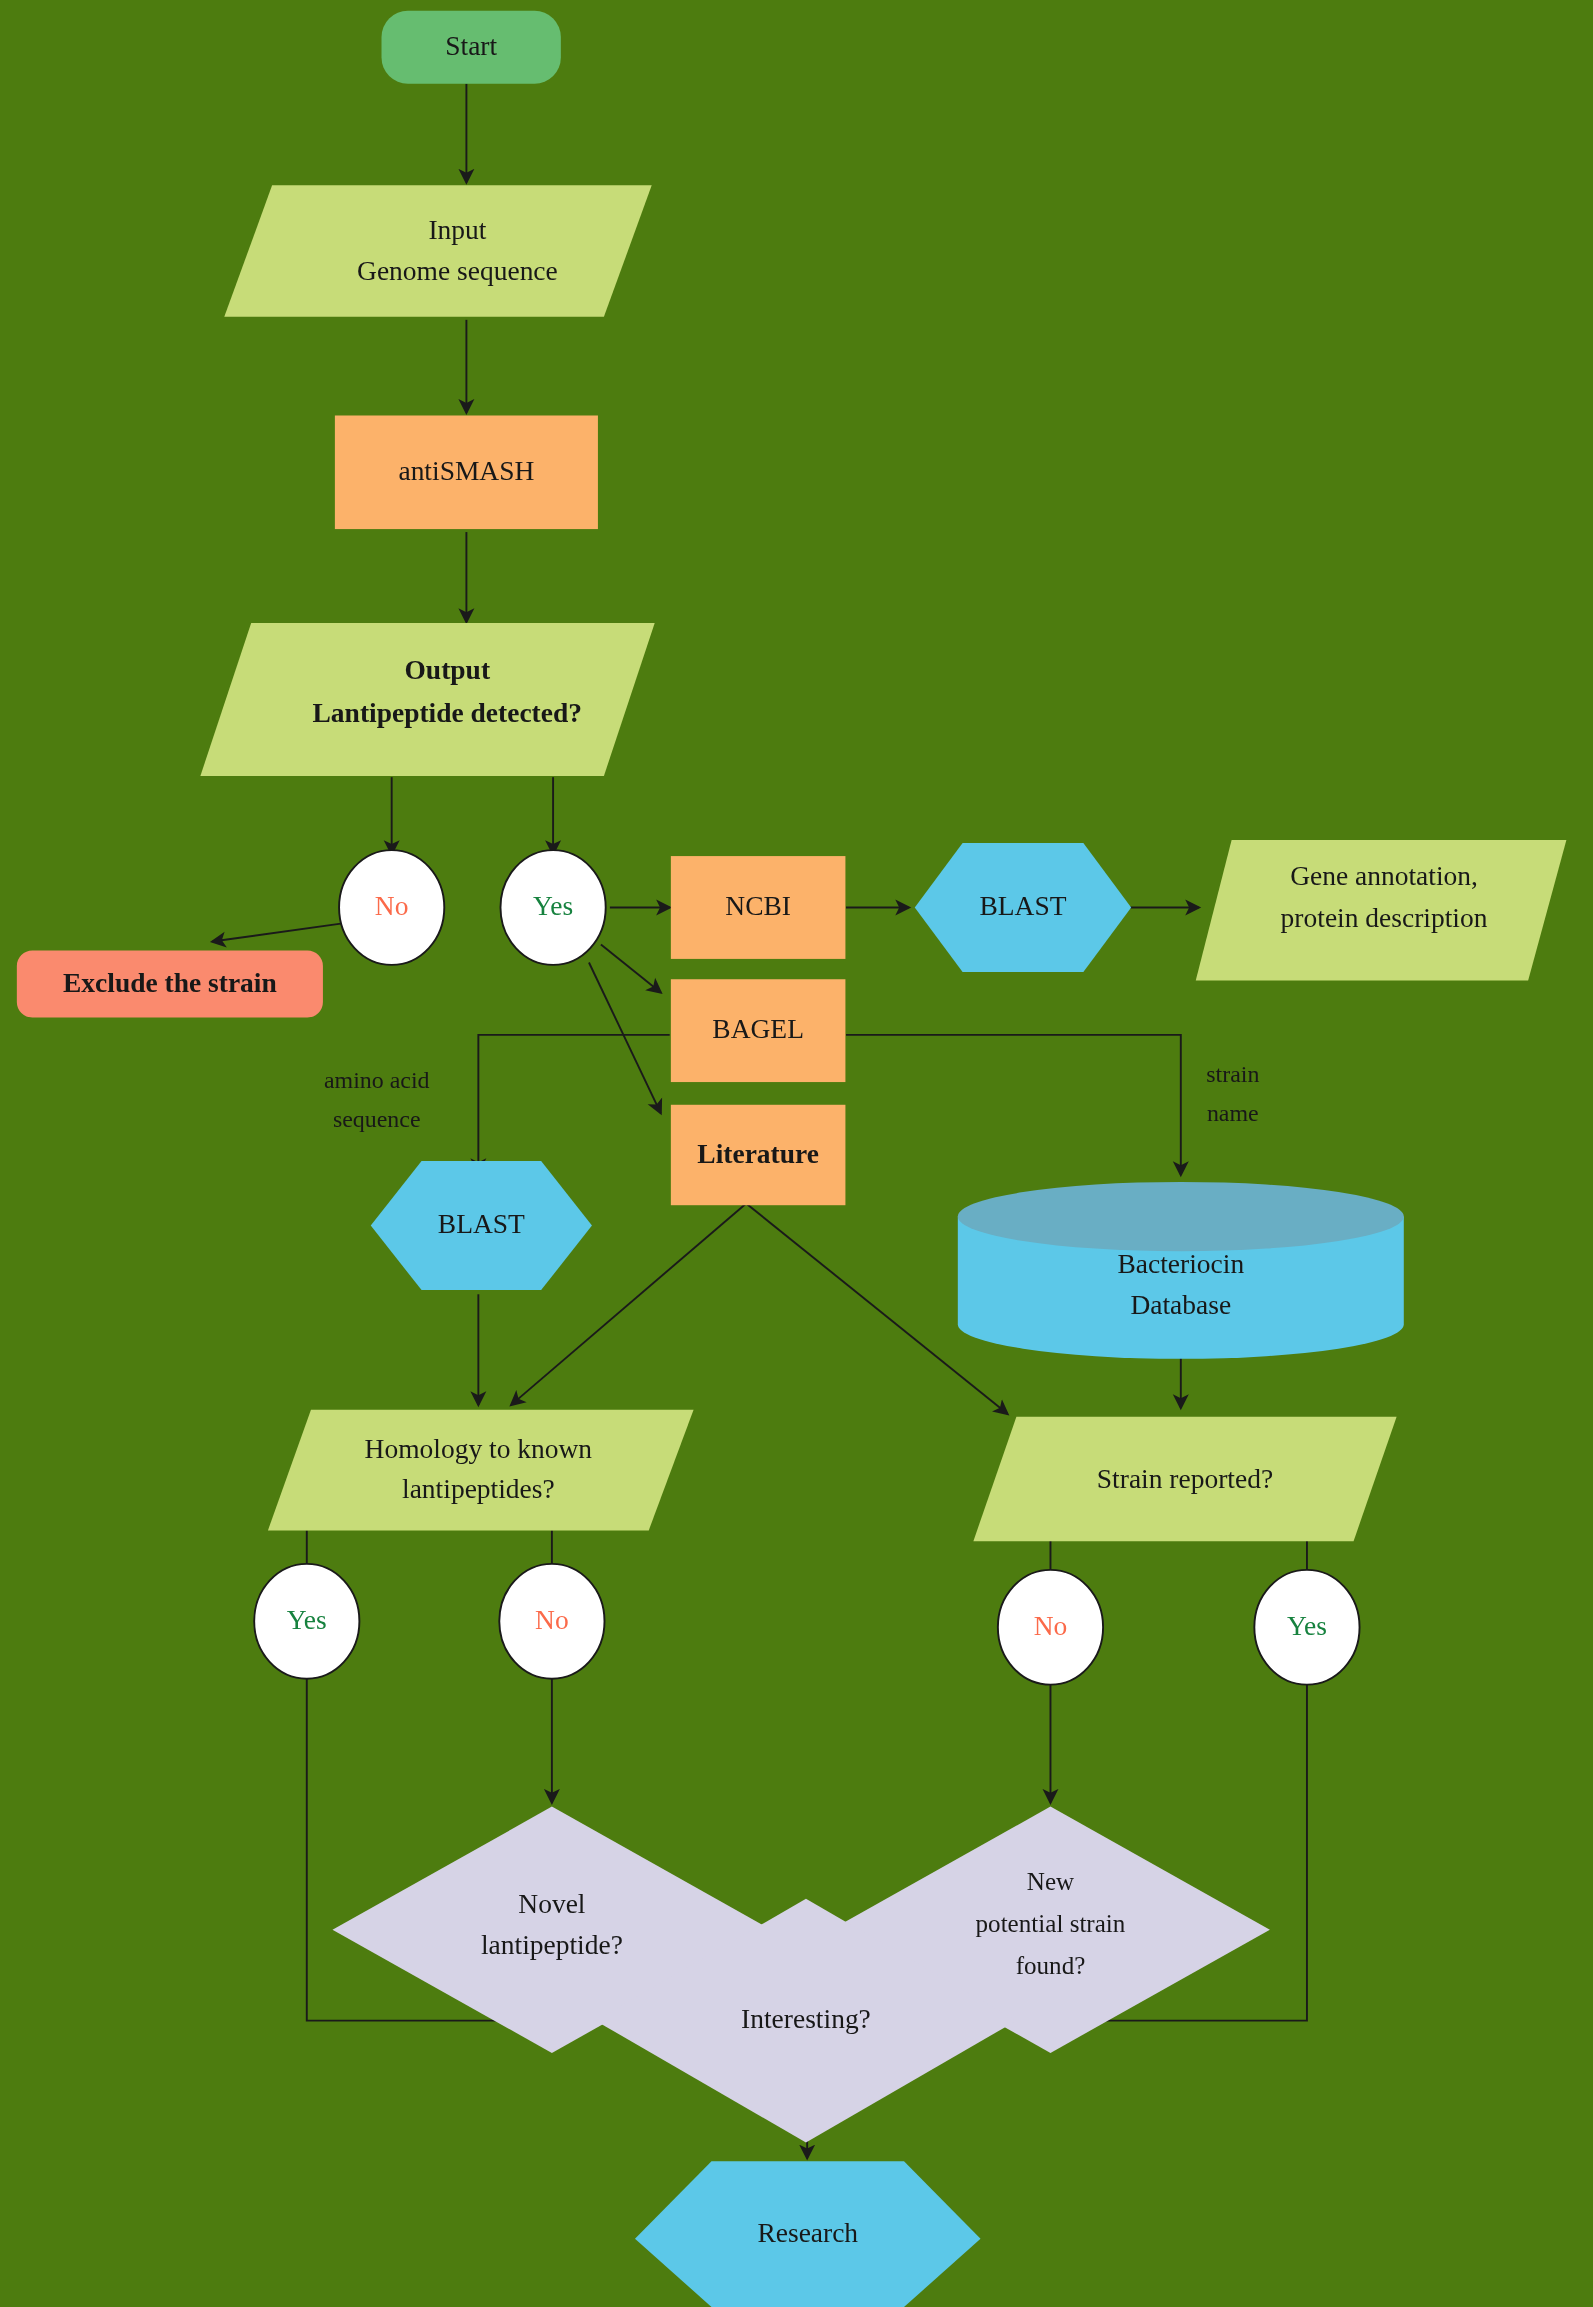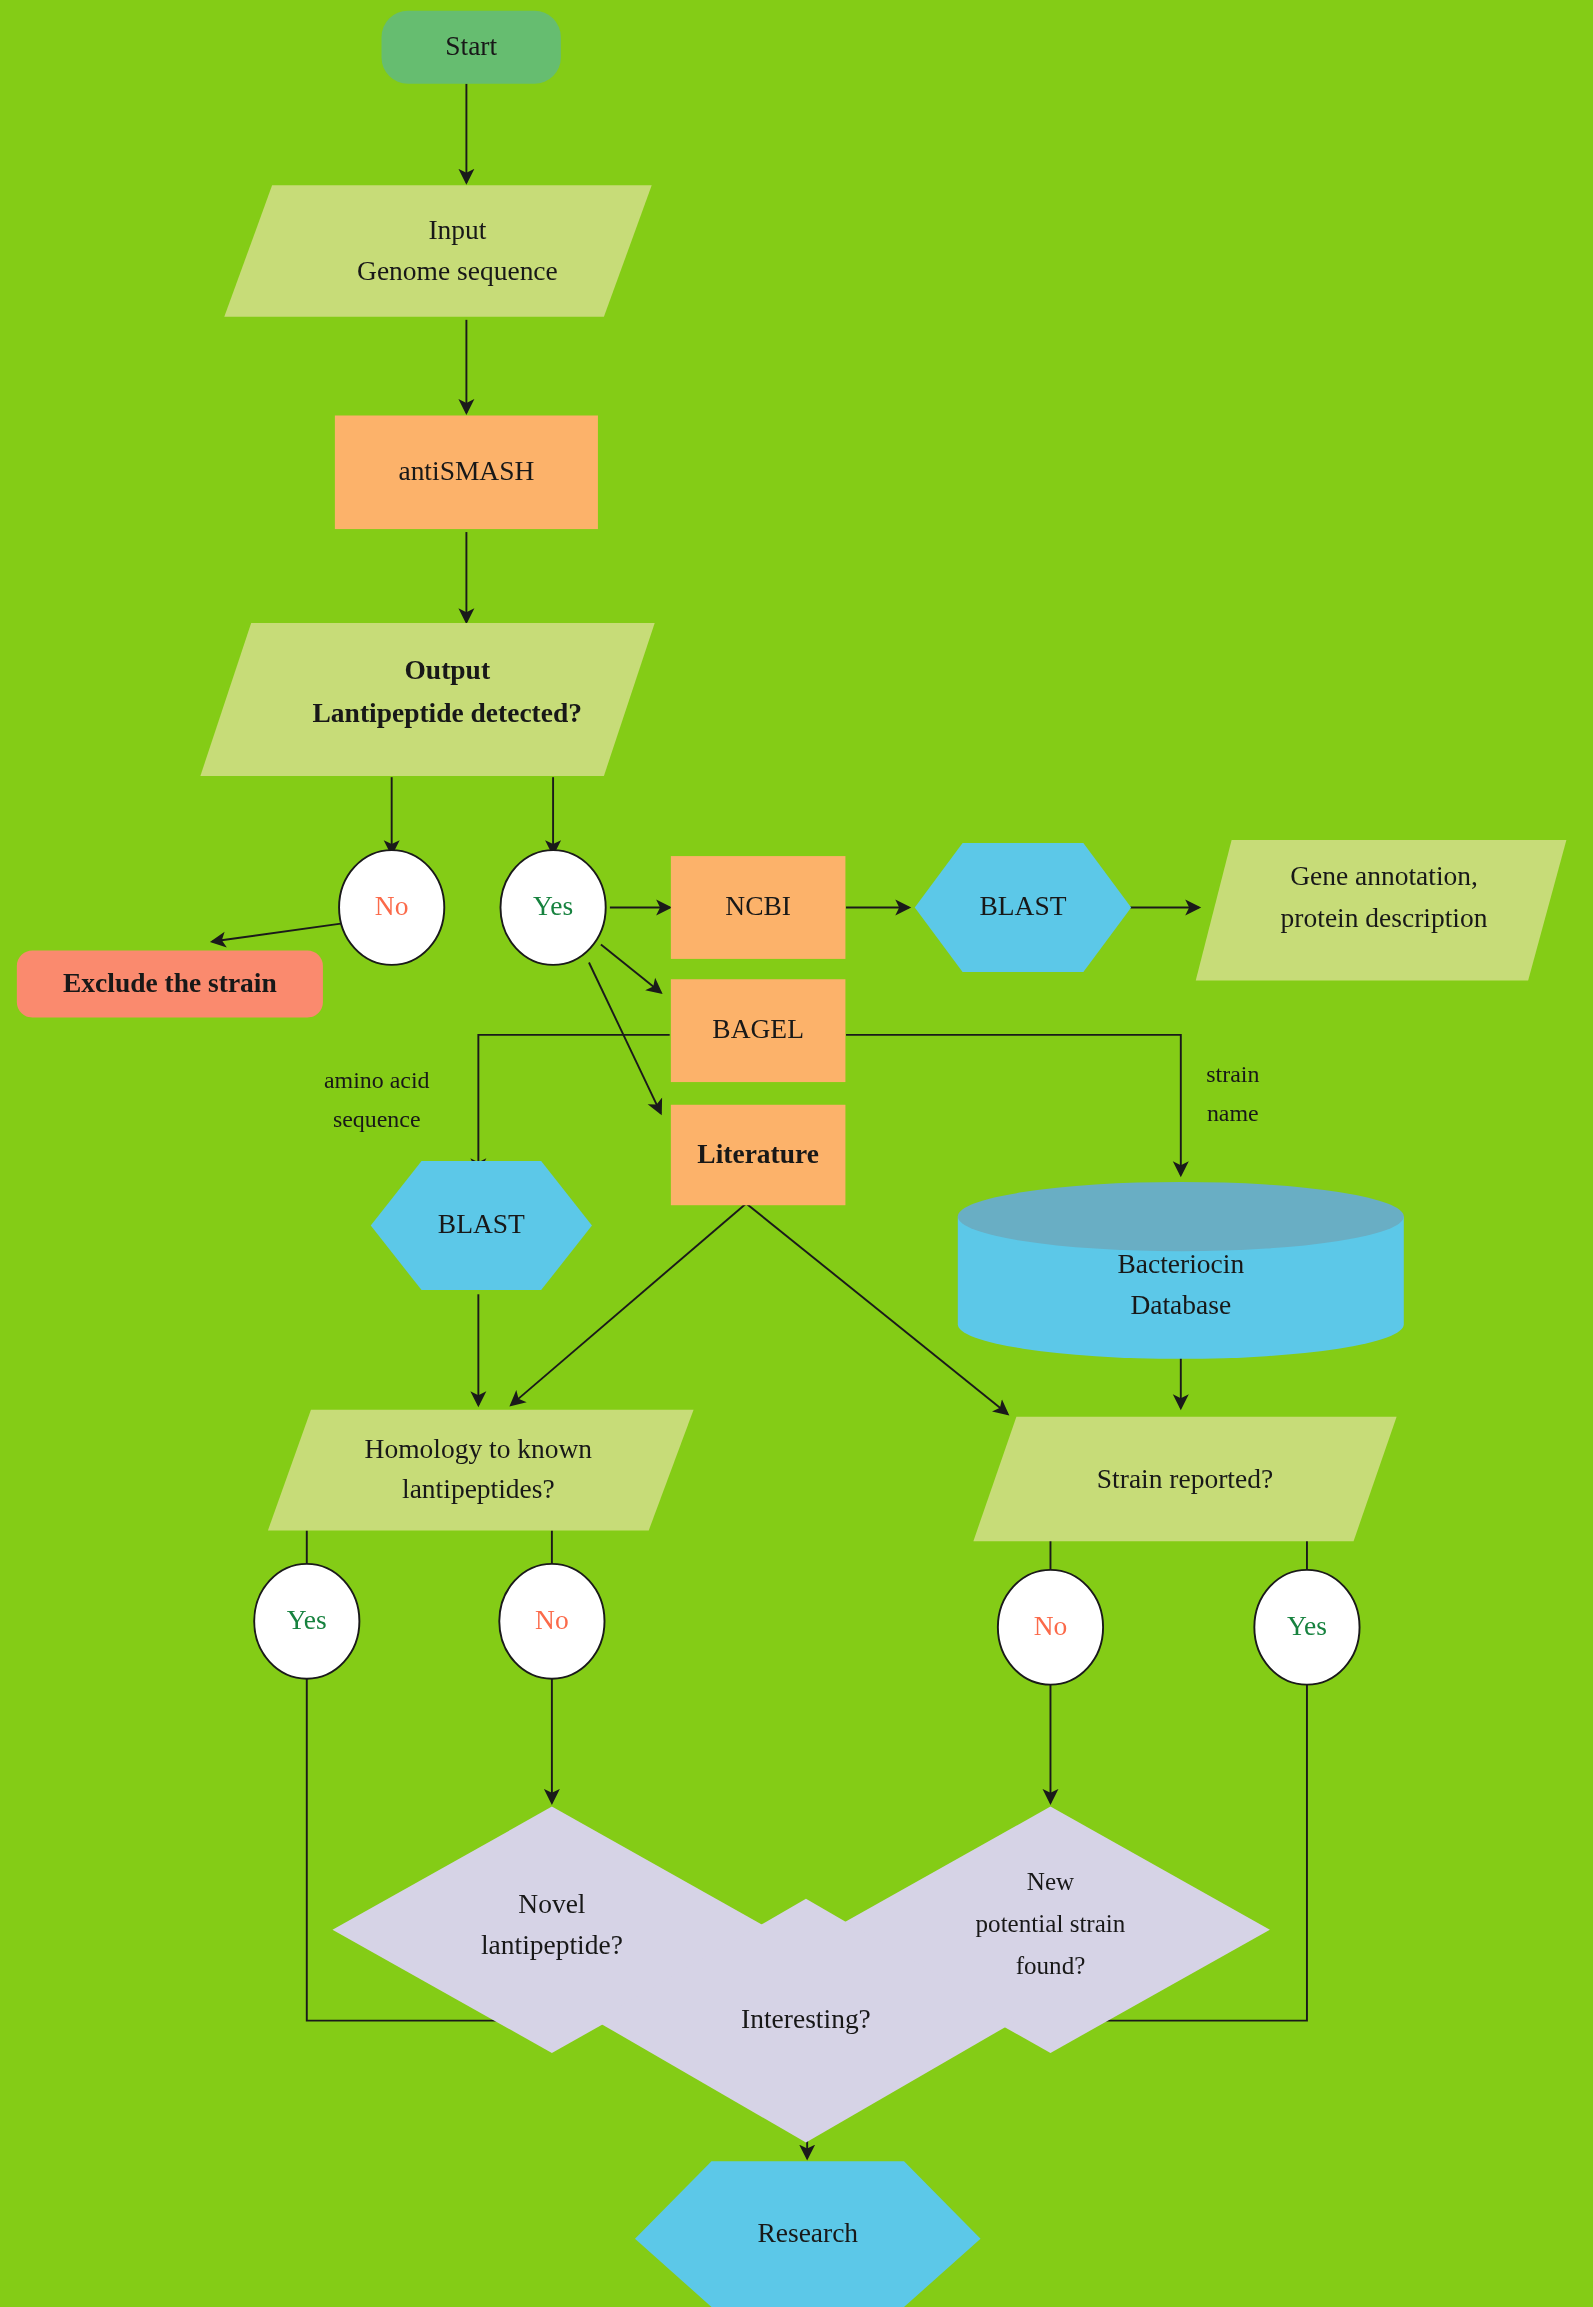--- a/index.html
+++ b/index.html
@@ -8,21 +8,21 @@
     padding: 0;
     background: #ffffff;
   }
   body {
     font-family: "Liberation Serif", "DejaVu Serif", serif;
   }
   #chart-root {
     position: relative;
     width: 1594px;
     height: 2307px;
-    background: #84cc16;
+    background: #4d7c0f;
     overflow: hidden;
   }
   svg#flow {
     position: absolute;
     top: 0;
     left: 0;
     width: 1594px;
     height: 2307px;
     display: block;
   }

